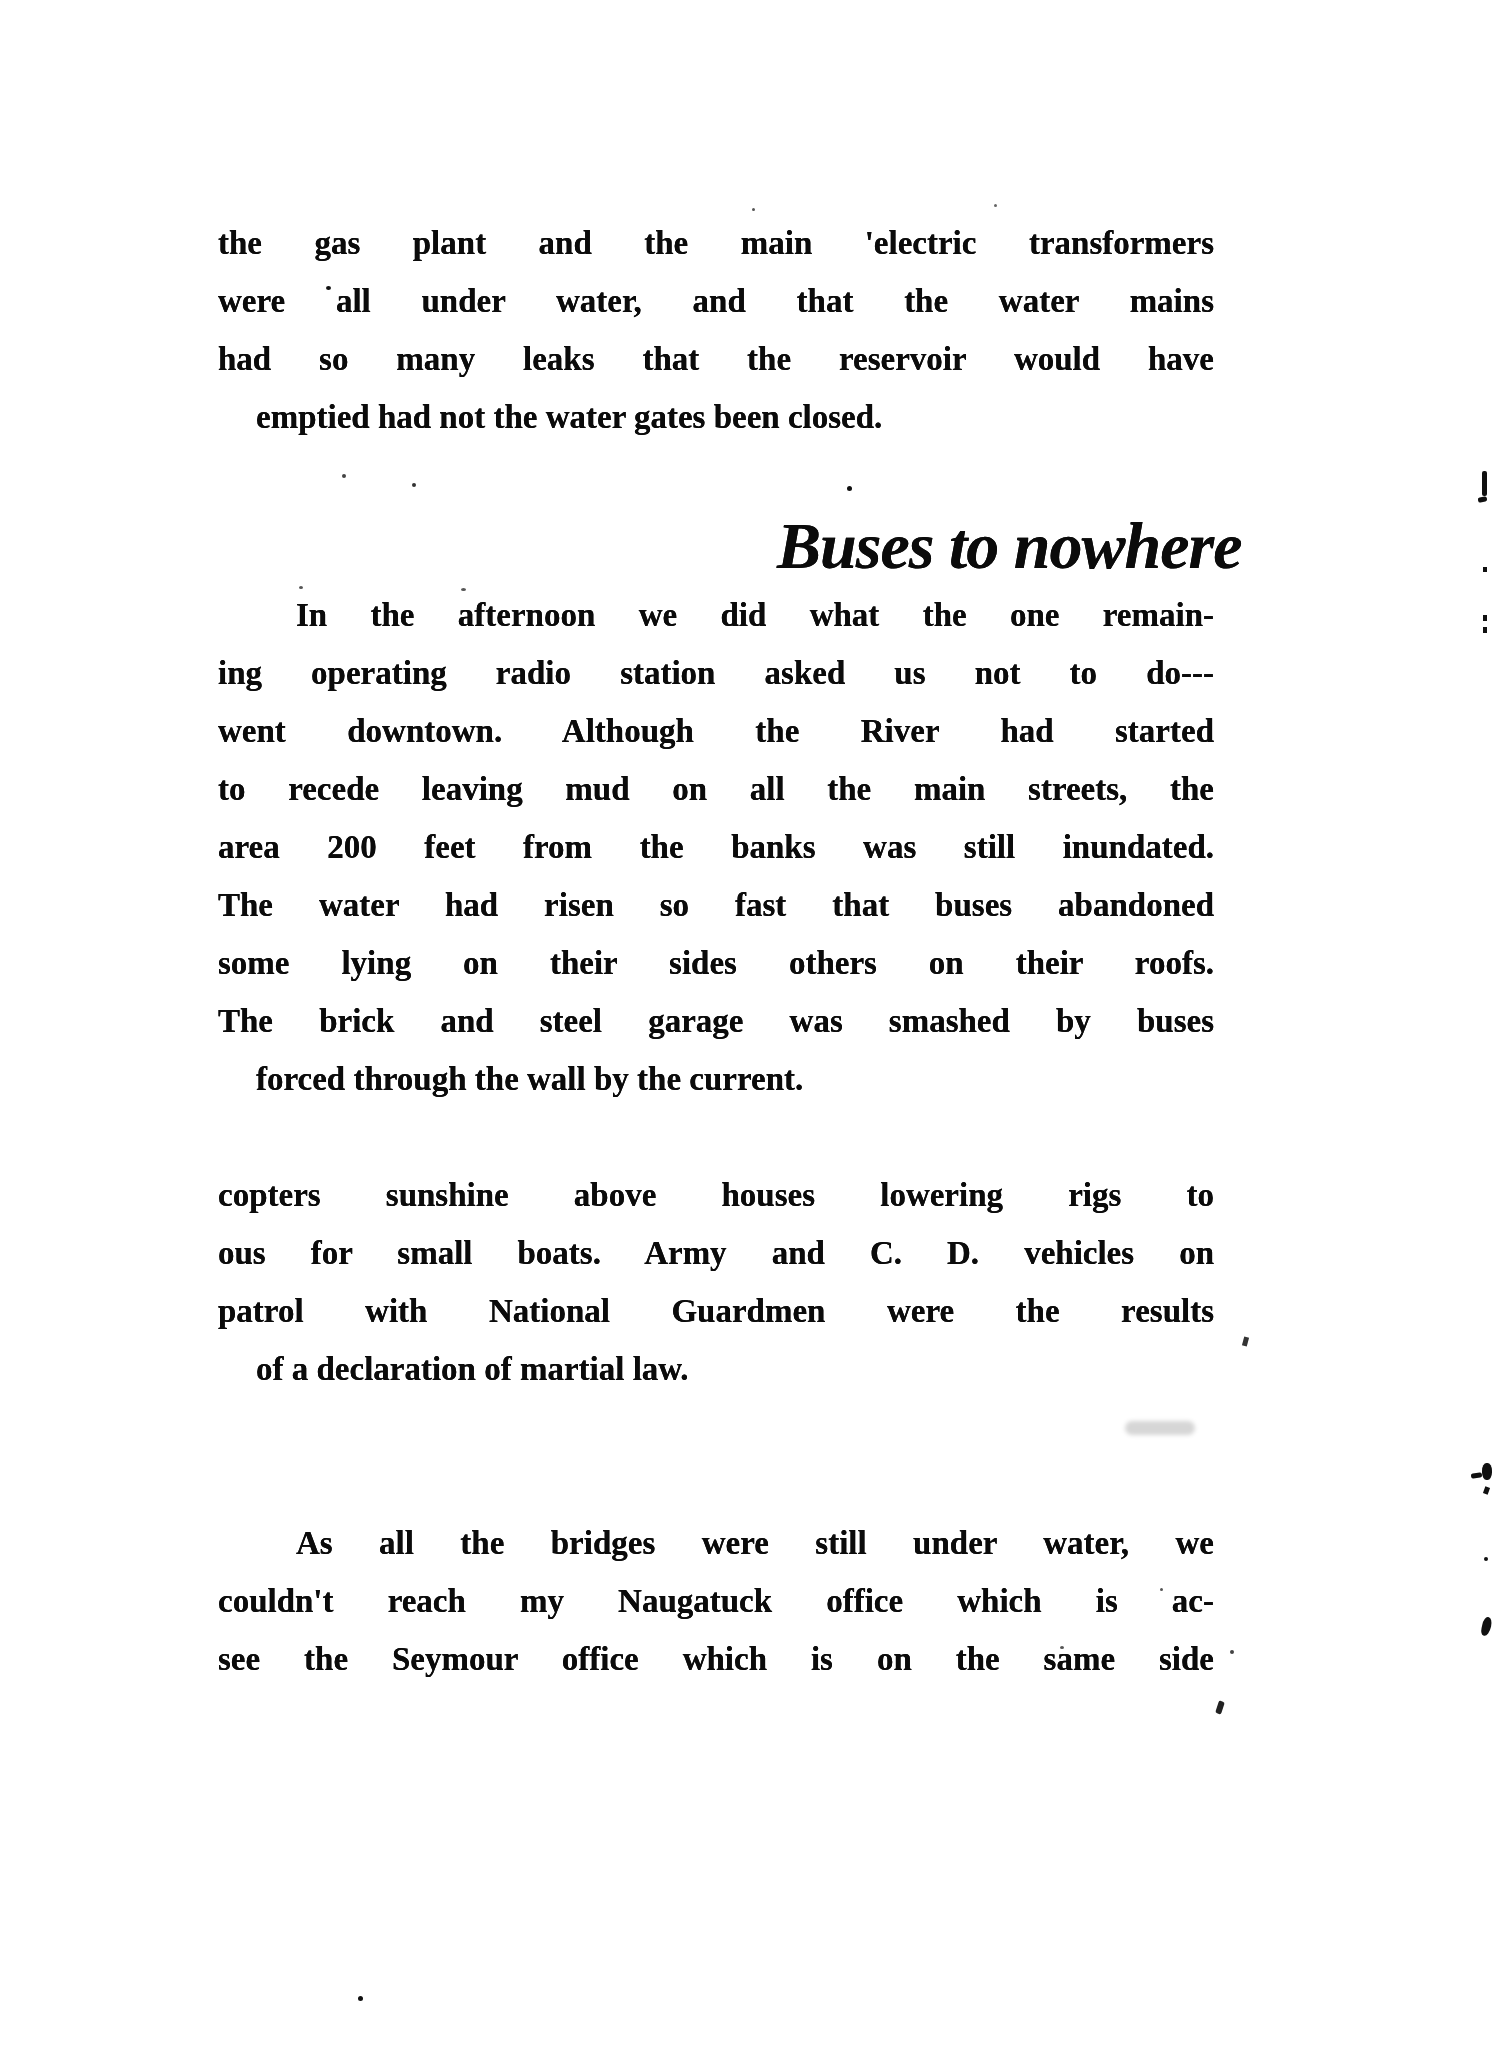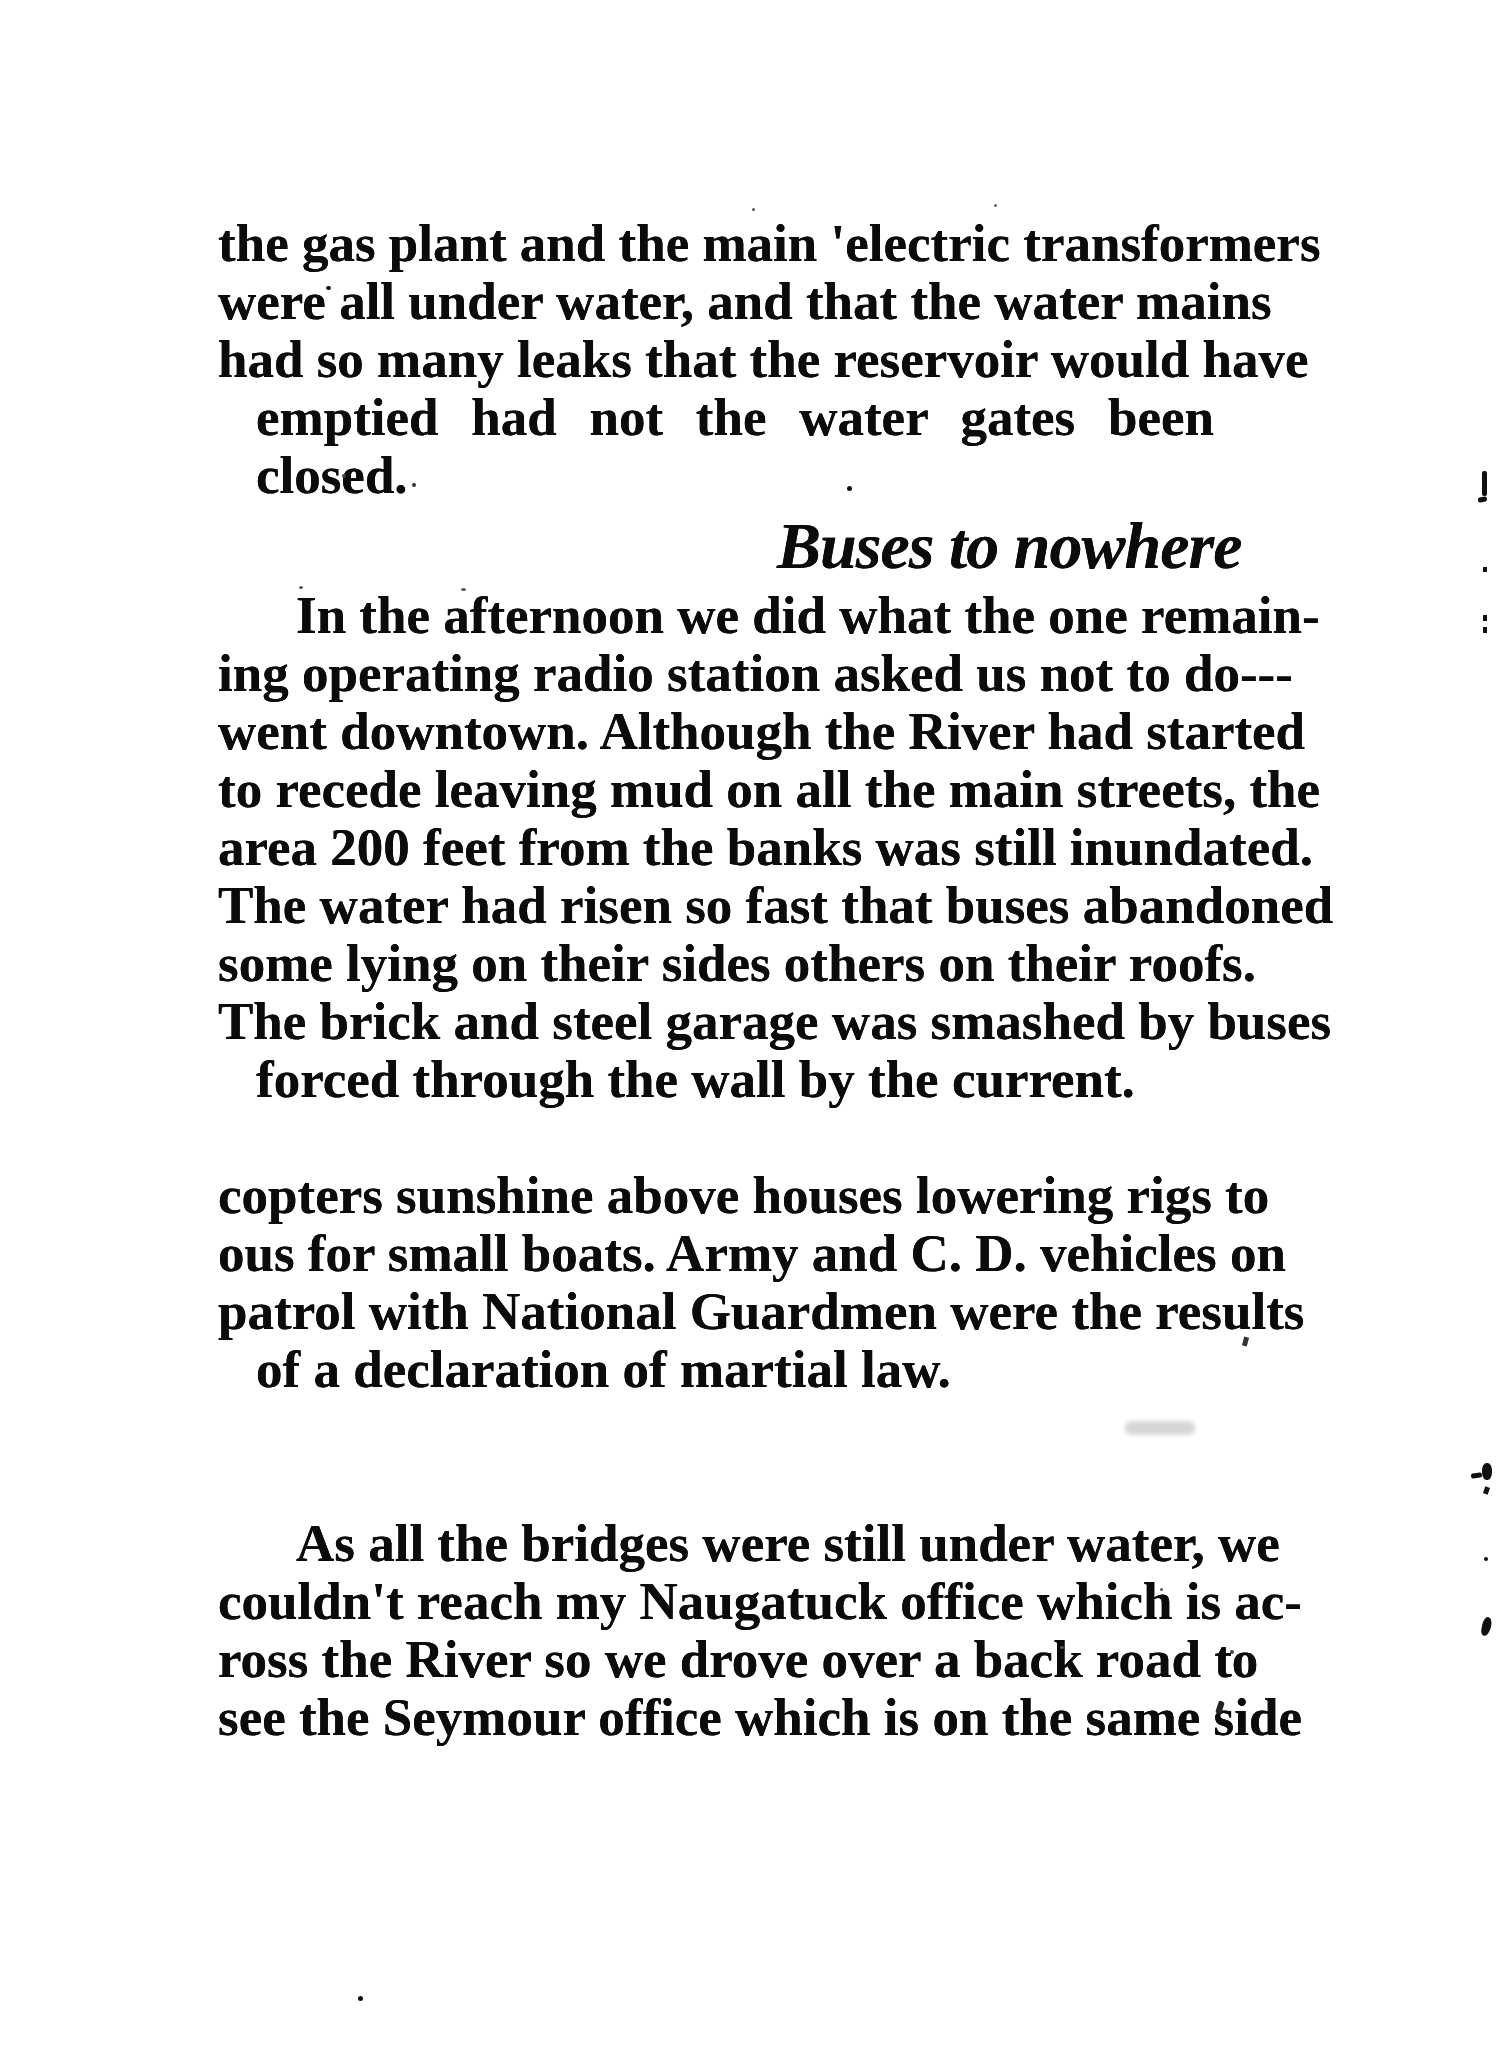--- a/index.html
+++ b/index.html
@@ -9,21 +9,21 @@
     background:#ffffff;
     overflow:hidden;
     font-family:"Liberation Serif","DejaVu Serif",serif;
     color:#0b0b0b;
   }
   .textcol{
     position:absolute;
     left:218px;
     width:996px;
     font-weight:700;
-    font-size:53px;
+    font-size:33px;
     line-height:58px;
     text-shadow:0 0 0.4px currentColor;
   }
   .line{
     height:58px;
     text-align:justify;
     text-align-last:justify;
     white-space:nowrap;
     overflow:visible;
   }
@@ -106,21 +106,20 @@
   <div class="textcol p3">
     <div class="line">copters sunshine above houses lowering rigs to</div>
     <div class="line">ous for small boats. Army and C. D. vehicles on</div>
     <div class="line">patrol with National Guardmen were the results</div>
     <div class="line last">of a declaration of martial law.</div>
   </div>
 
   <div class="textcol p4">
     <div class="line indent">As all the bridges were still under water, we</div>
     <div class="line">couldn't reach my Naugatuck office which is ac-</div>
-    <div class="line">ross the River so we drove over a back road to</div>
     <div class="line">see the Seymour office which is on the same side</div>
   </div>
 
   <div class="mark round m-dot-gas"></div>
   <div class="mark round m-dot-l1a"></div>
   <div class="mark round m-dot-l1b"></div>
   <div class="mark round m-dot-heading"></div>
   <div class="mark round m-speck-h1"></div>
   <div class="mark round m-speck-h2"></div>
   <div class="mark round m-speck-p2a"></div>

